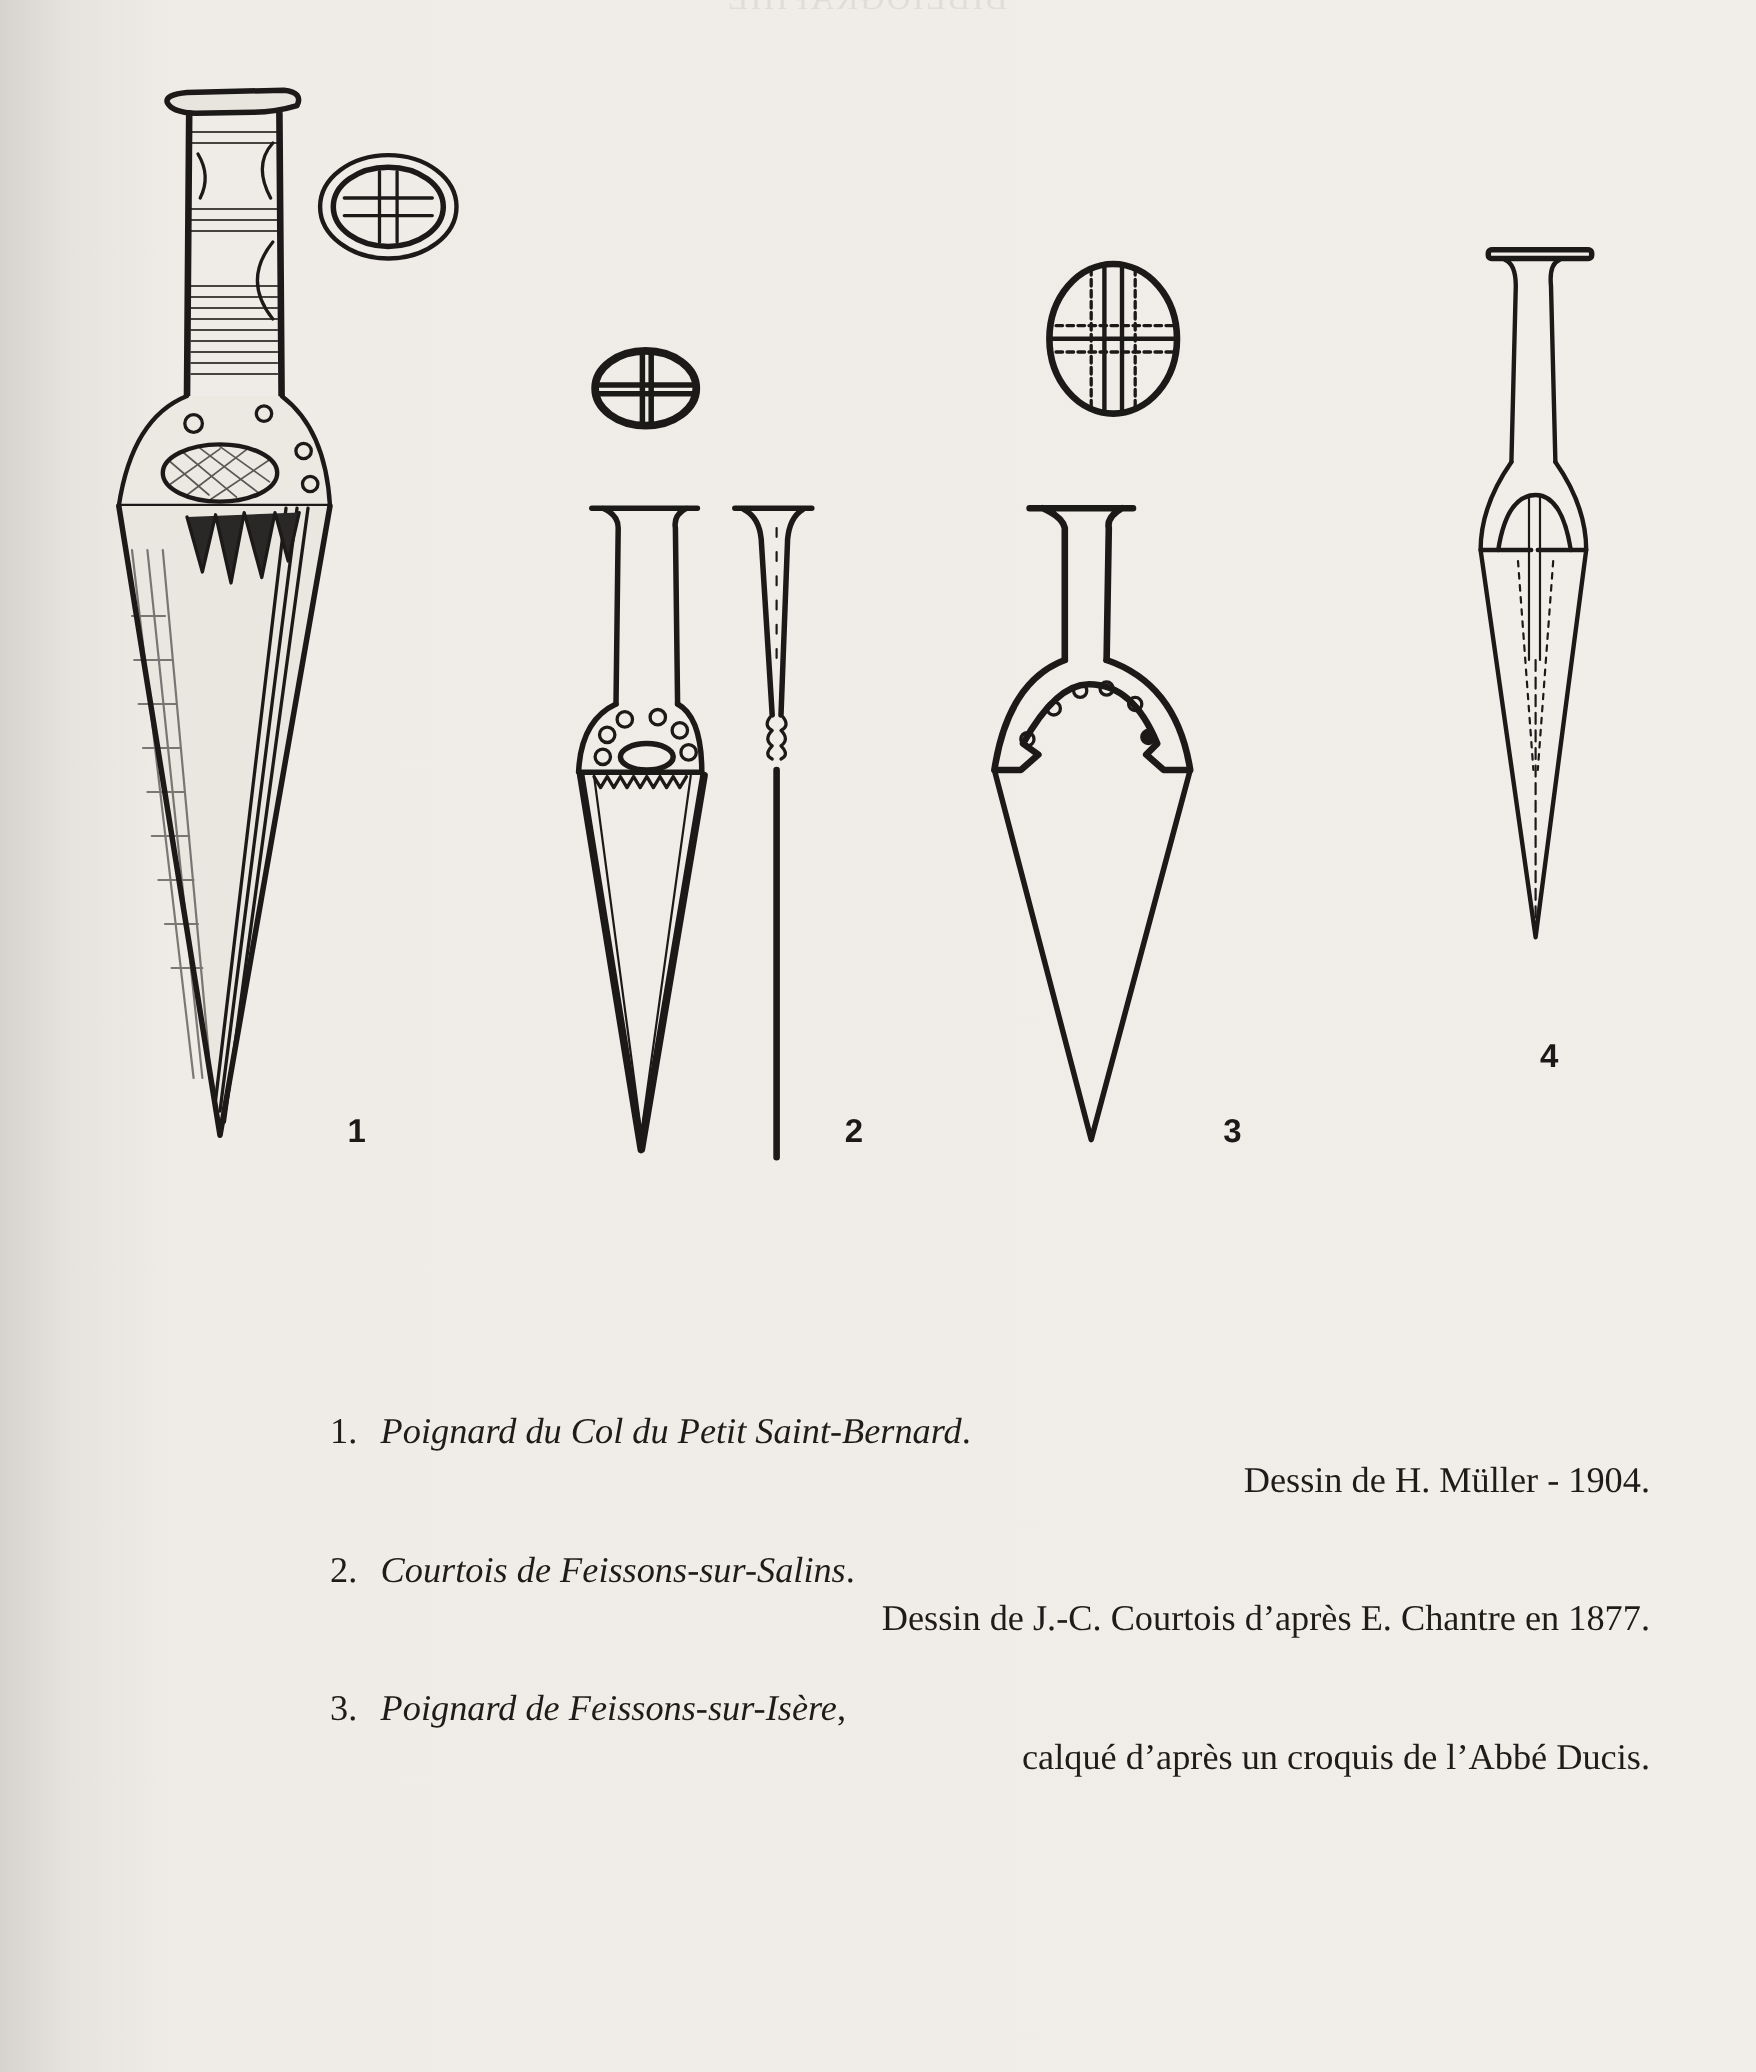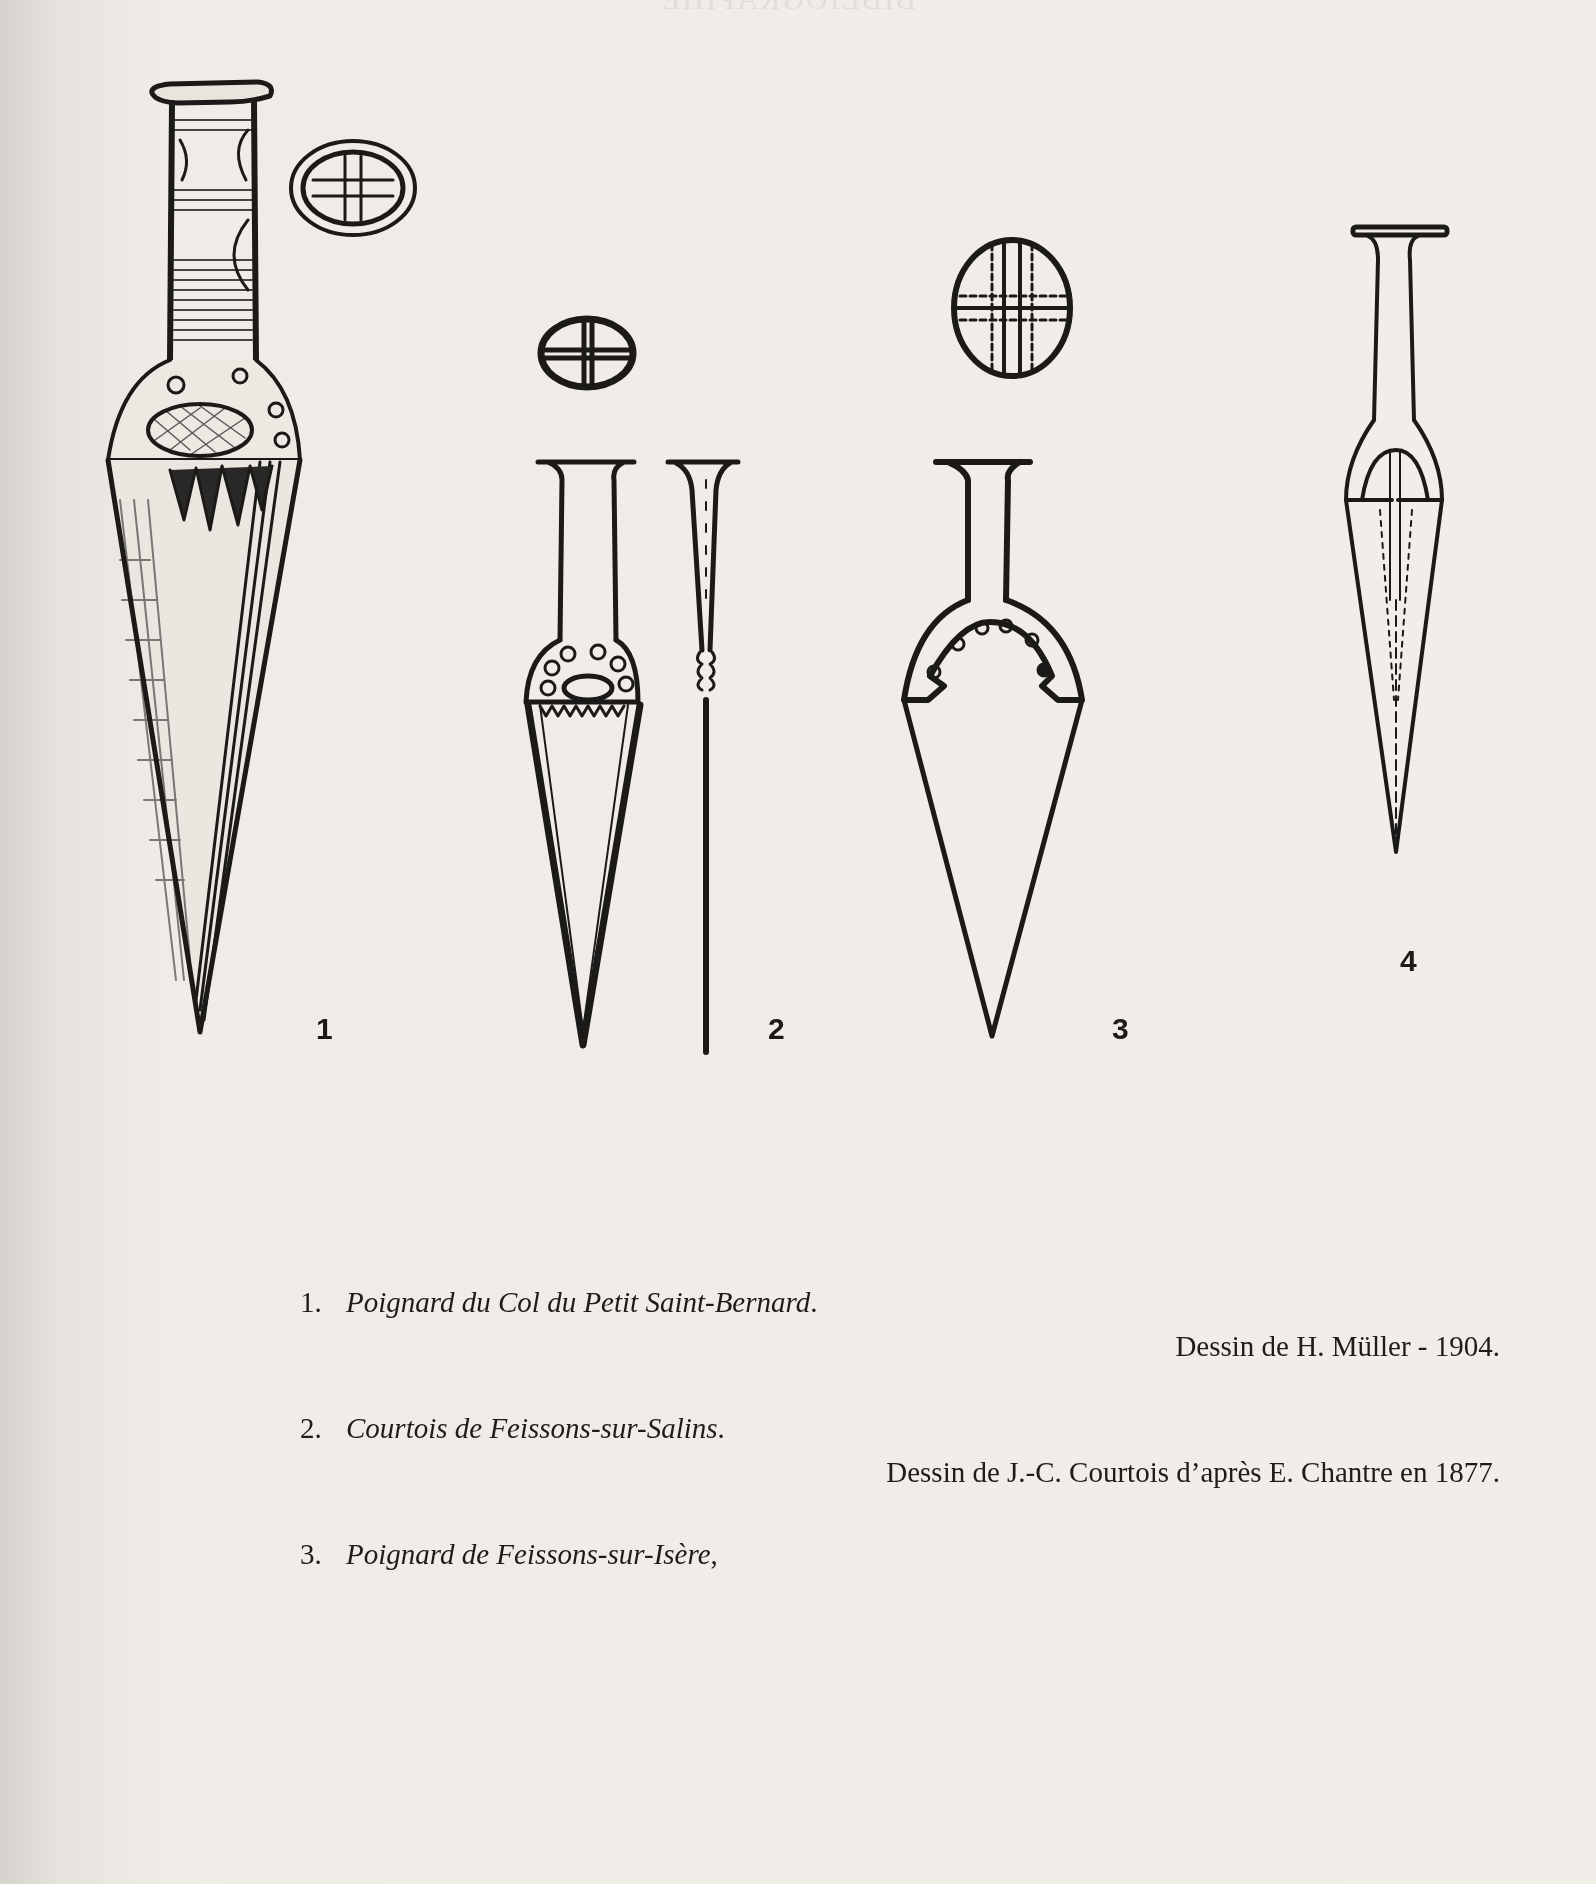--- a/index.html
+++ b/index.html
@@ -19,21 +19,21 @@
     font-family: "Liberation Serif", serif; font-size: 34px;
     transform: scaleX(-1); white-space: nowrap;
   }
   .bleed-header { left: 660px; top: -18px; font-size: 30px; letter-spacing: 2px; }
   .figure { position: absolute; left: 0; top: 0; width: 1596px; height: 1100px; }
   .fig-label {
     position: absolute; font-family: "Liberation Sans", "DejaVu Sans", sans-serif;
     font-weight: bold; font-size: 30px; color: #1c1a18;
   }
   .captions { position: absolute; left: 300px; top: 1280px; width: 1200px; }
-  .caption { margin-bottom: 38px; font-size: 29px; line-height: 44px; }
+  .caption { margin-bottom: 38px; font-size: 33px; line-height: 44px; }
   .caption .line1 { display: block; }
   .caption .num { display: inline-block; width: 46px; text-align: left; }
   .caption .title { font-style: italic; }
   .caption .line2 { display: block; padding-left: 46px; text-align: right; }
 </style>
 </head>
 <body>
 
 <div class="page"></div>
 
@@ -141,14 +141,15 @@
   <div class="caption">
     <span class="line1"><span class="num">1.</span><span class="title">Poignard du Col du Petit Saint-Bernard</span><span>.</span></span>
     <span class="line2">Dessin de H. Müller - 1904.</span>
   </div>
   <div class="caption">
     <span class="line1"><span class="num">2.</span><span class="title">Courtois de Feissons-sur-Salins</span><span>.</span></span>
     <span class="line2">Dessin de J.-C. Courtois d’après E. Chantre en 1877.</span>
   </div>
   <div class="caption">
     <span class="line1"><span class="num">3.</span><span class="title">Poignard de Feissons-sur-Isère</span><span>,</span></span>
+    <span class="line2">calqué d’après un croquis de l’Abbé Ducis.</span>
   </div>
 </div>
 
 </body></html>

